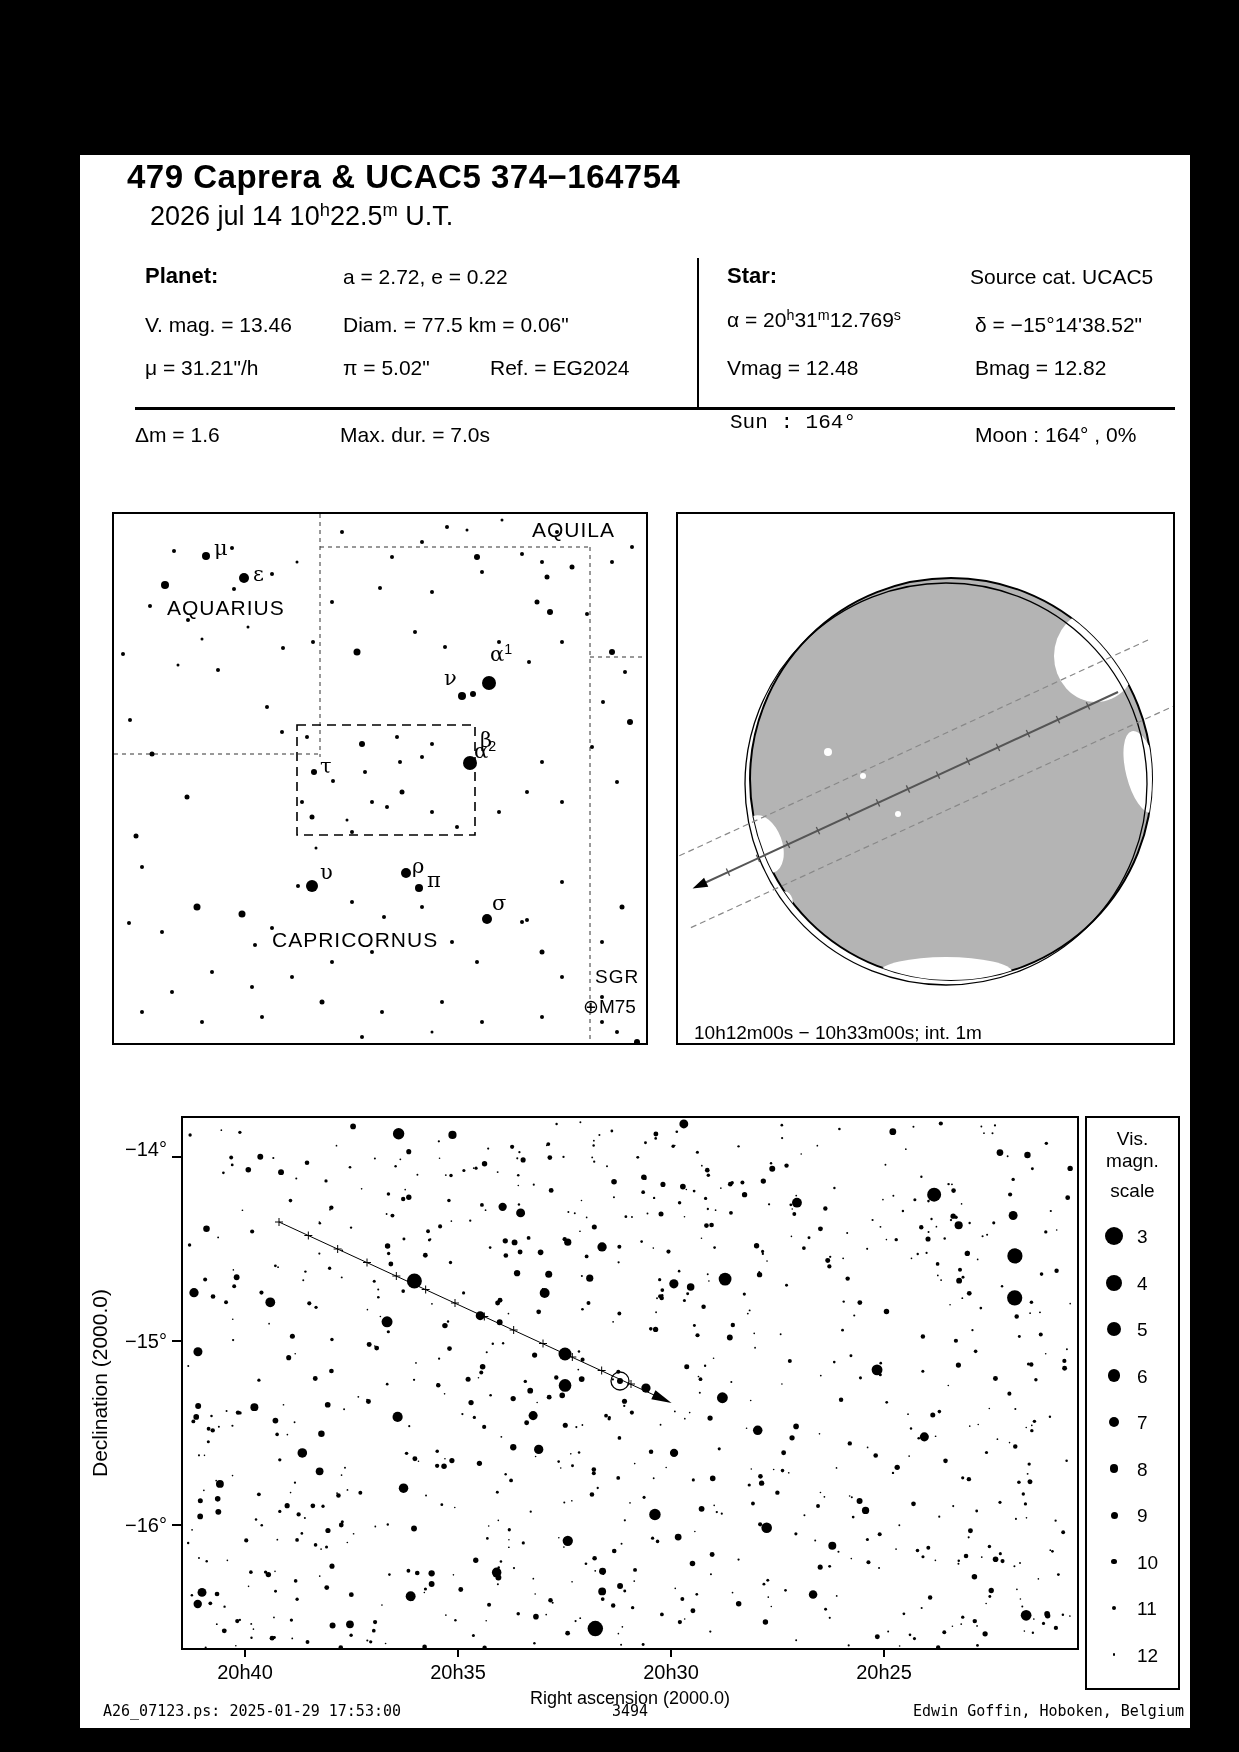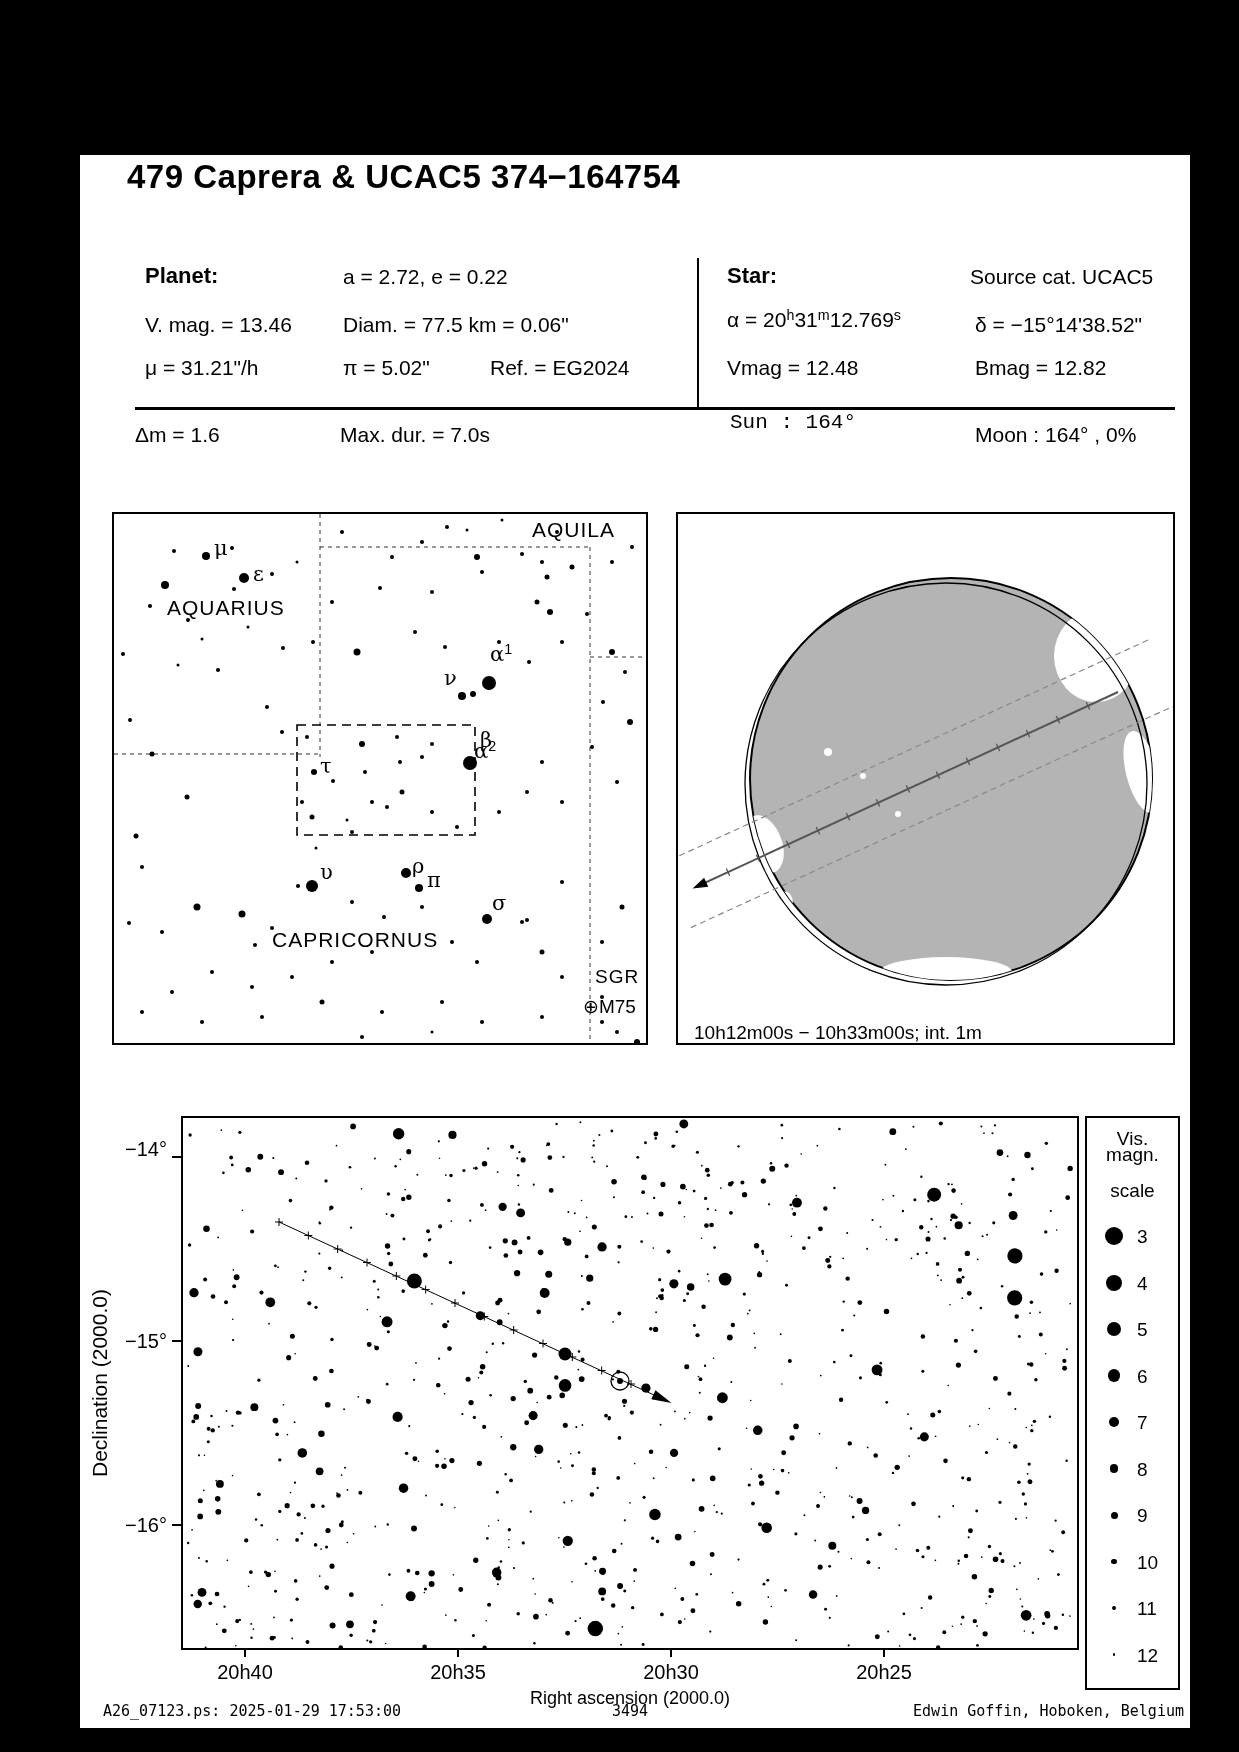--- a/index.html
+++ b/index.html
@@ -20,20 +20,21 @@
   .vline{position:absolute;width:2px;background:#000;}
   .hline{position:absolute;height:2px;background:#000;}
   .tick{position:absolute;background:#000;}
 </style>
 </head>
 <body>
 
 <div class="page">
 
   <div class="a" style="left:47px;top:3px;font-size:33px;font-weight:bold;letter-spacing:0.5px;white-space:nowrap;">479 Caprera  &amp;  UCAC5 374−164754</div>
+  <div class="a" style="left:70px;top:46px;font-size:27px;white-space:nowrap;"><span>2026 jul 14  10</span><span class="sup">h</span><span>22.5</span><span class="sup">m</span><span> U.T.</span></div>
 
   <div class="a t21 bold" style="left:65px;top:108px;font-size:22px;">Planet:</div>
   <div class="a t21" style="left:263px;top:110px;">a = 2.72, e = 0.22</div>
   <div class="a t21" style="left:65px;top:158px;">V. mag. = 13.46</div>
   <div class="a t21" style="left:263px;top:158px;">Diam. = 77.5 km = 0.06"</div>
   <div class="a t21" style="left:65px;top:201px;">μ =  31.21"/h</div>
   <div class="a t21" style="left:263px;top:201px;">π =  5.02"</div>
   <div class="a t21" style="left:410px;top:201px;">Ref. = EG2024</div>
 
   <div class="vline" style="left:617px;top:103px;height:149px;"></div>
@@ -1168,21 +1169,21 @@
       <div class="tick" style="left: 274px; top: 530px; width: 2px; height: 9px;"></div>
       <div class="tick" style="left: 487px; top: 530px; width: 2px; height: 9px;"></div>
       <div class="tick" style="left: 700px; top: 530px; width: 2px; height: 9px;"></div>
       <div class="tick" style="left: -11px; top: 38px; width: 9px; height: 2px;"></div>
       <div class="tick" style="left: -11px; top: 222px; width: 9px; height: 2px;"></div>
       <div class="tick" style="left: -11px; top: 406px; width: 9px; height: 2px;"></div>
     </div>
 
   <div class="panel" id="legend-box" style="left:1005px;top:961px;width:95px;height:574px;border-width:2px;">
     <div class="a" style="left:0;top:10px;width:100%;text-align:center;font-size:19px;">Vis.</div>
-    <div class="a" style="left:0;top:26px;width:100%;text-align:center;font-size:19px;">magn.</div>
+    <div class="a" style="left:0;top:32px;width:100%;text-align:center;font-size:19px;">magn.</div>
     <div class="a" style="left:0;top:62px;width:100%;text-align:center;font-size:19px;">scale</div>
     <div id="legend-rows">
         <div style="position: absolute; left: 18px; top: 109px; width: 18px; height: 18px; border-radius: 50%; background: rgb(0, 0, 0);"></div>
         <div class="legend-num" style="left: 50px; top: 108px;">3</div>
         <div style="position: absolute; left: 19px; top: 156.5px; width: 16px; height: 16px; border-radius: 50%; background: rgb(0, 0, 0);"></div>
         <div class="legend-num" style="left: 50px; top: 154.5px;">4</div>
         <div style="position: absolute; left: 19.9px; top: 203.9px; width: 14.2px; height: 14.2px; border-radius: 50%; background: rgb(0, 0, 0);"></div>
         <div class="legend-num" style="left: 50px; top: 201px;">5</div>
         <div style="position: absolute; left: 20.8px; top: 251.3px; width: 12.4px; height: 12.4px; border-radius: 50%; background: rgb(0, 0, 0);"></div>
         <div class="legend-num" style="left: 50px; top: 247.5px;">6</div>

